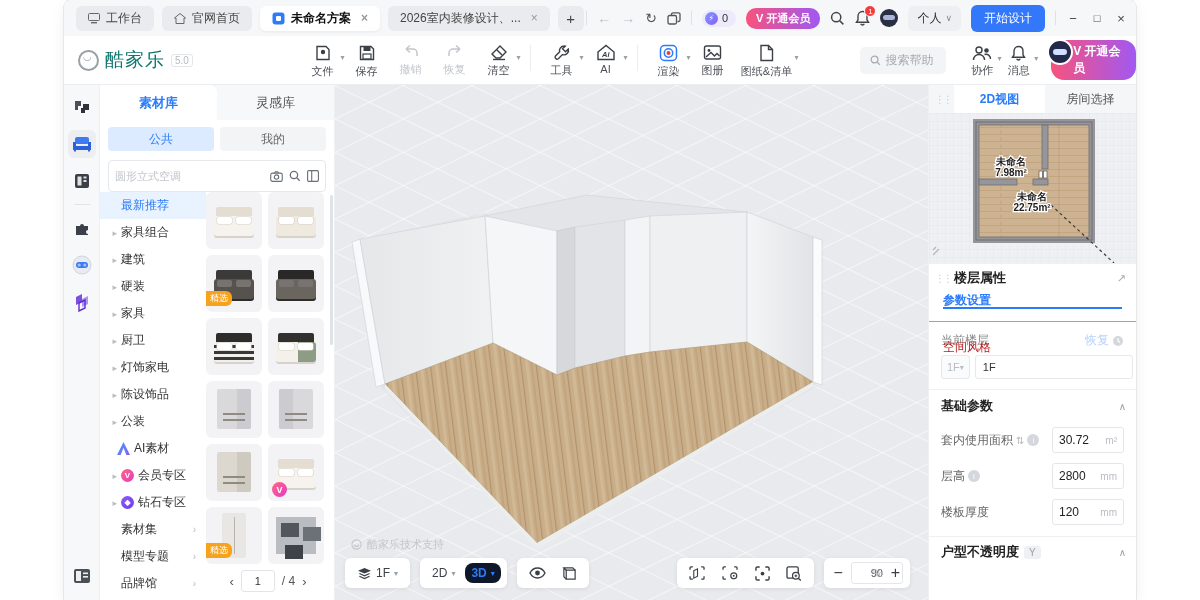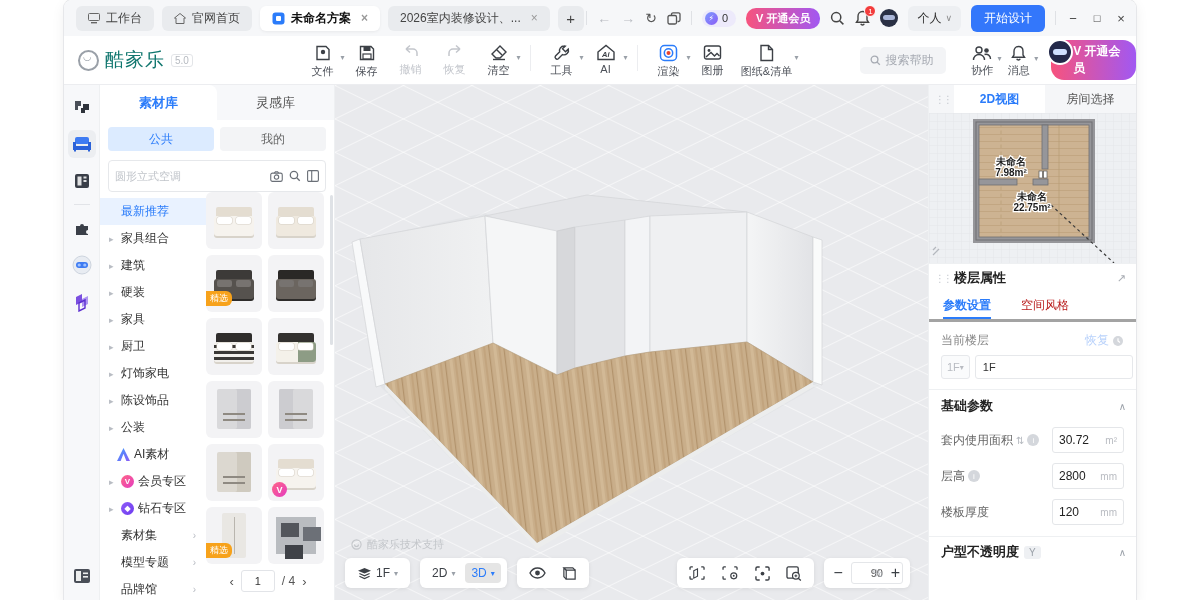--- a/index.html
+++ b/index.html
@@ -59,21 +59,21 @@
   .lib { position:absolute; left:36px; top:85px; bottom:0; width:235px; background:#fff; border-right:1px solid #eef0f2; }
   .libtabs { display:flex; height:35px; background:#f7f8fa; }
   .libtab { flex:1; display:flex; align-items:center; justify-content:center; font-size:13px; color:#555; }
   .libtab.active { background:#fff; color:#2b7cfa; font-weight:bold; border-radius:0 8px 0 0; }
   .subtabs { display:flex; gap:6px; padding:7px 8px 5px; }
   .subtab { flex:1; height:24px; display:flex; align-items:center; justify-content:center; font-size:12px; border-radius:4px; background:#f3f4f6; color:#666; }
   .subtab.active { background:#dcebff; color:#2b7cfa; }
   .libsearch { display:flex; align-items:center; margin:4px 8px; border:1px solid #e6e8eb; border-radius:4px; height:32px; padding:0 6px; gap:6px; }
   .libsearch input { flex:1; border:0; outline:0; font-size:11px; color:#333; min-width:0; }
   .libsearch input::placeholder { color:#c0c4ca; }
-  .cats { position:absolute; left:0; top:109px; bottom:0; width:106px; overflow:hidden; padding-top:4px; }
+  .cats { position:absolute; left:0; top:103px; bottom:0; width:106px; overflow:hidden; padding-top:4px;text-align:right; }
   .cat { height:27px; display:flex; align-items:center; font-size:12px; color:#333; padding-left:9px; gap:4px; cursor:pointer; position:relative; }
   .cat .arr { color:#b8bcc3; font-size:9px; width:8px; }
   .cat .rchev { position:absolute; right:10px; color:#b8bcc3; font-size:10px; }
   .cat.active { background:#e9f2ff; color:#2b7cfa; }
   .cat .vdot { width:13px; height:13px; border-radius:50%; background:linear-gradient(135deg,#ff6586,#e43cc0); color:#fff; font-size:8px; font-weight:bold; display:flex; align-items:center; justify-content:center; }
   .cat .ddot { width:13px; height:13px; border-radius:50%; background:linear-gradient(135deg,#8f5cf7,#6d3bf0); color:#fff; font-size:8px; display:flex; align-items:center; justify-content:center; }
   .cat .aiglyph { width:13px; height:13px; background:linear-gradient(135deg,#3aa0ff,#8a5cf6); clip-path:polygon(50% 0,100% 100%,72% 100%,50% 45%,28% 100%,0 100%); }
   .thumbs { position:absolute; left:106px; top:107px; width:124px; height:448px; overflow:hidden; display:flex; flex-wrap:wrap; gap:6px; align-content:flex-start; }
   .thumb { position:relative; width:56px; height:57px; background:#f3f3f5; border-radius:6px; overflow:hidden; }
   .scrollbar { position:absolute; right:1px; top:110px; width:3px; height:150px; background:#dfe2e6; border-radius:2px; }
@@ -102,38 +102,38 @@
   .kitch { position:absolute; left:8px; right:8px; top:10px; bottom:10px; background:#b9bcc0; }
   .kitch:after { content:""; position:absolute; left:5px; top:6px; width:18px; height:14px; background:#53565c; box-shadow:22px 4px 0 #6c7077, 4px 22px 0 #3f4248; }
 
   
   .viewport { position:absolute; left:271px; top:85px; width:593px; bottom:0; background:#e9eaed; overflow:hidden; }
   .watermark { position:absolute; left:16px; bottom:48px; font-size:11px; color:#c3c6ca; display:flex; gap:5px; align-items:center; }
   .vbar { position:absolute; bottom:12px; display:flex; align-items:center; gap:10px; }
   .vgroup { background:#fff; border-radius:6px; box-shadow:0 1px 4px rgba(0,0,0,.08); height:30px; display:flex; align-items:center; padding:0 6px; gap:4px; }
   .vitem { display:flex; align-items:center; gap:4px; font-size:12px; color:#3c4046; padding:3px 6px; border-radius:4px; }
   .vitem .dd { font-size:8px; color:#9aa0a8; }
-  .vitem.on { background:#e5e5e5; color:#2b7cfa; font-weight:normal; }
+  .vitem.on { background:#0f172a; color:#2b7cfa; font-weight:bold;border-radius:8px; }
   .vitem.on .dd { color:#2b7cfa; }
   .zoominput { width:52px; height:22px; border:1px solid #e4e6e9; border-radius:3px; font-size:11px; color:#555; text-align:center; }
   .zunit { font-size:11px; color:#b4b8be; margin-left:-34px; pointer-events:none; }
   .pm { font-size:16px; color:#3c4046; padding:0 4px; }
 
   
   .rpanel { position:absolute; right:0; top:85px; width:208px; bottom:0; background:#fff; border-left:1px solid #eef0f2; }
   .rtabs { display:flex; height:28px; background:#f5f6f8; align-items:stretch; }
   .rtab { flex:1; display:flex; align-items:center; justify-content:center; font-size:12px; color:#555; gap:4px; }
   .rtab.active { background:#fff; color:#2b7cfa; font-weight:bold; }
   .draghandle { color:#c6cad0; font-size:10px; letter-spacing:-2px; padding:0 3px 0 6px; display:flex; align-items:center; }
   .minimap { position:relative; height:150px; background:#eef0f3; }
   .sect { border-top:1px solid #eef0f2; }
   .secthead { display:flex; align-items:center; height:28px; padding:0 10px 0 6px; }
   .secthead .t { font-size:13px; font-weight:bold; color:#222; }
   .secthead .exp { margin-left:auto; color:#a9adb4; font-size:11px; }
-  .ptabs { display:flex; height:30px; border-bottom:3px solid #a3a3a3; padding:0 14px; gap:30px; }
+  .ptabs { display:flex; height:30px; border-bottom:1px solid #a3a3a3; padding:0 14px; gap:30px;flex-direction:column; }
   .ptab { font-size:12px; color:#b91c1c; display:flex; align-items:center; position:relative; }
   .ptab.active { color:#2b7cfa; font-weight:bold; }
   .ptab.active:after { content:""; position:absolute; left:0; right:0; bottom:0; height:2px; background:#2b7cfa; }
   .newbtns { display:flex; gap:8px; padding:10px 10px 2px; }
   .newbtn { flex:1; height:26px; background:#f3f4f6; border-radius:4px; display:flex; align-items:center; justify-content:center; gap:4px; font-size:11px; color:#333; }
   .rowlbl { display:flex; align-items:center; padding:10px 12px 4px; font-size:12px; color:#888; }
   .restore { margin-left:auto; color:#b9d2fb; font-size:12px; display:flex; align-items:center; gap:3px; }
   .floorrow { display:flex; gap:5px; padding:2px 12px 10px; }
   .fsel { width:44px; height:24px; border:1px solid #e6e8eb; border-radius:3px; display:flex; align-items:center; justify-content:space-between; padding:0 5px; font-size:11px; color:#b9bcc2; background:#fafbfc; }
   .fname { flex:1; height:24px; border:1px solid #e6e8eb; border-radius:3px; font-size:11px; color:#333; padding:0 7px; }

